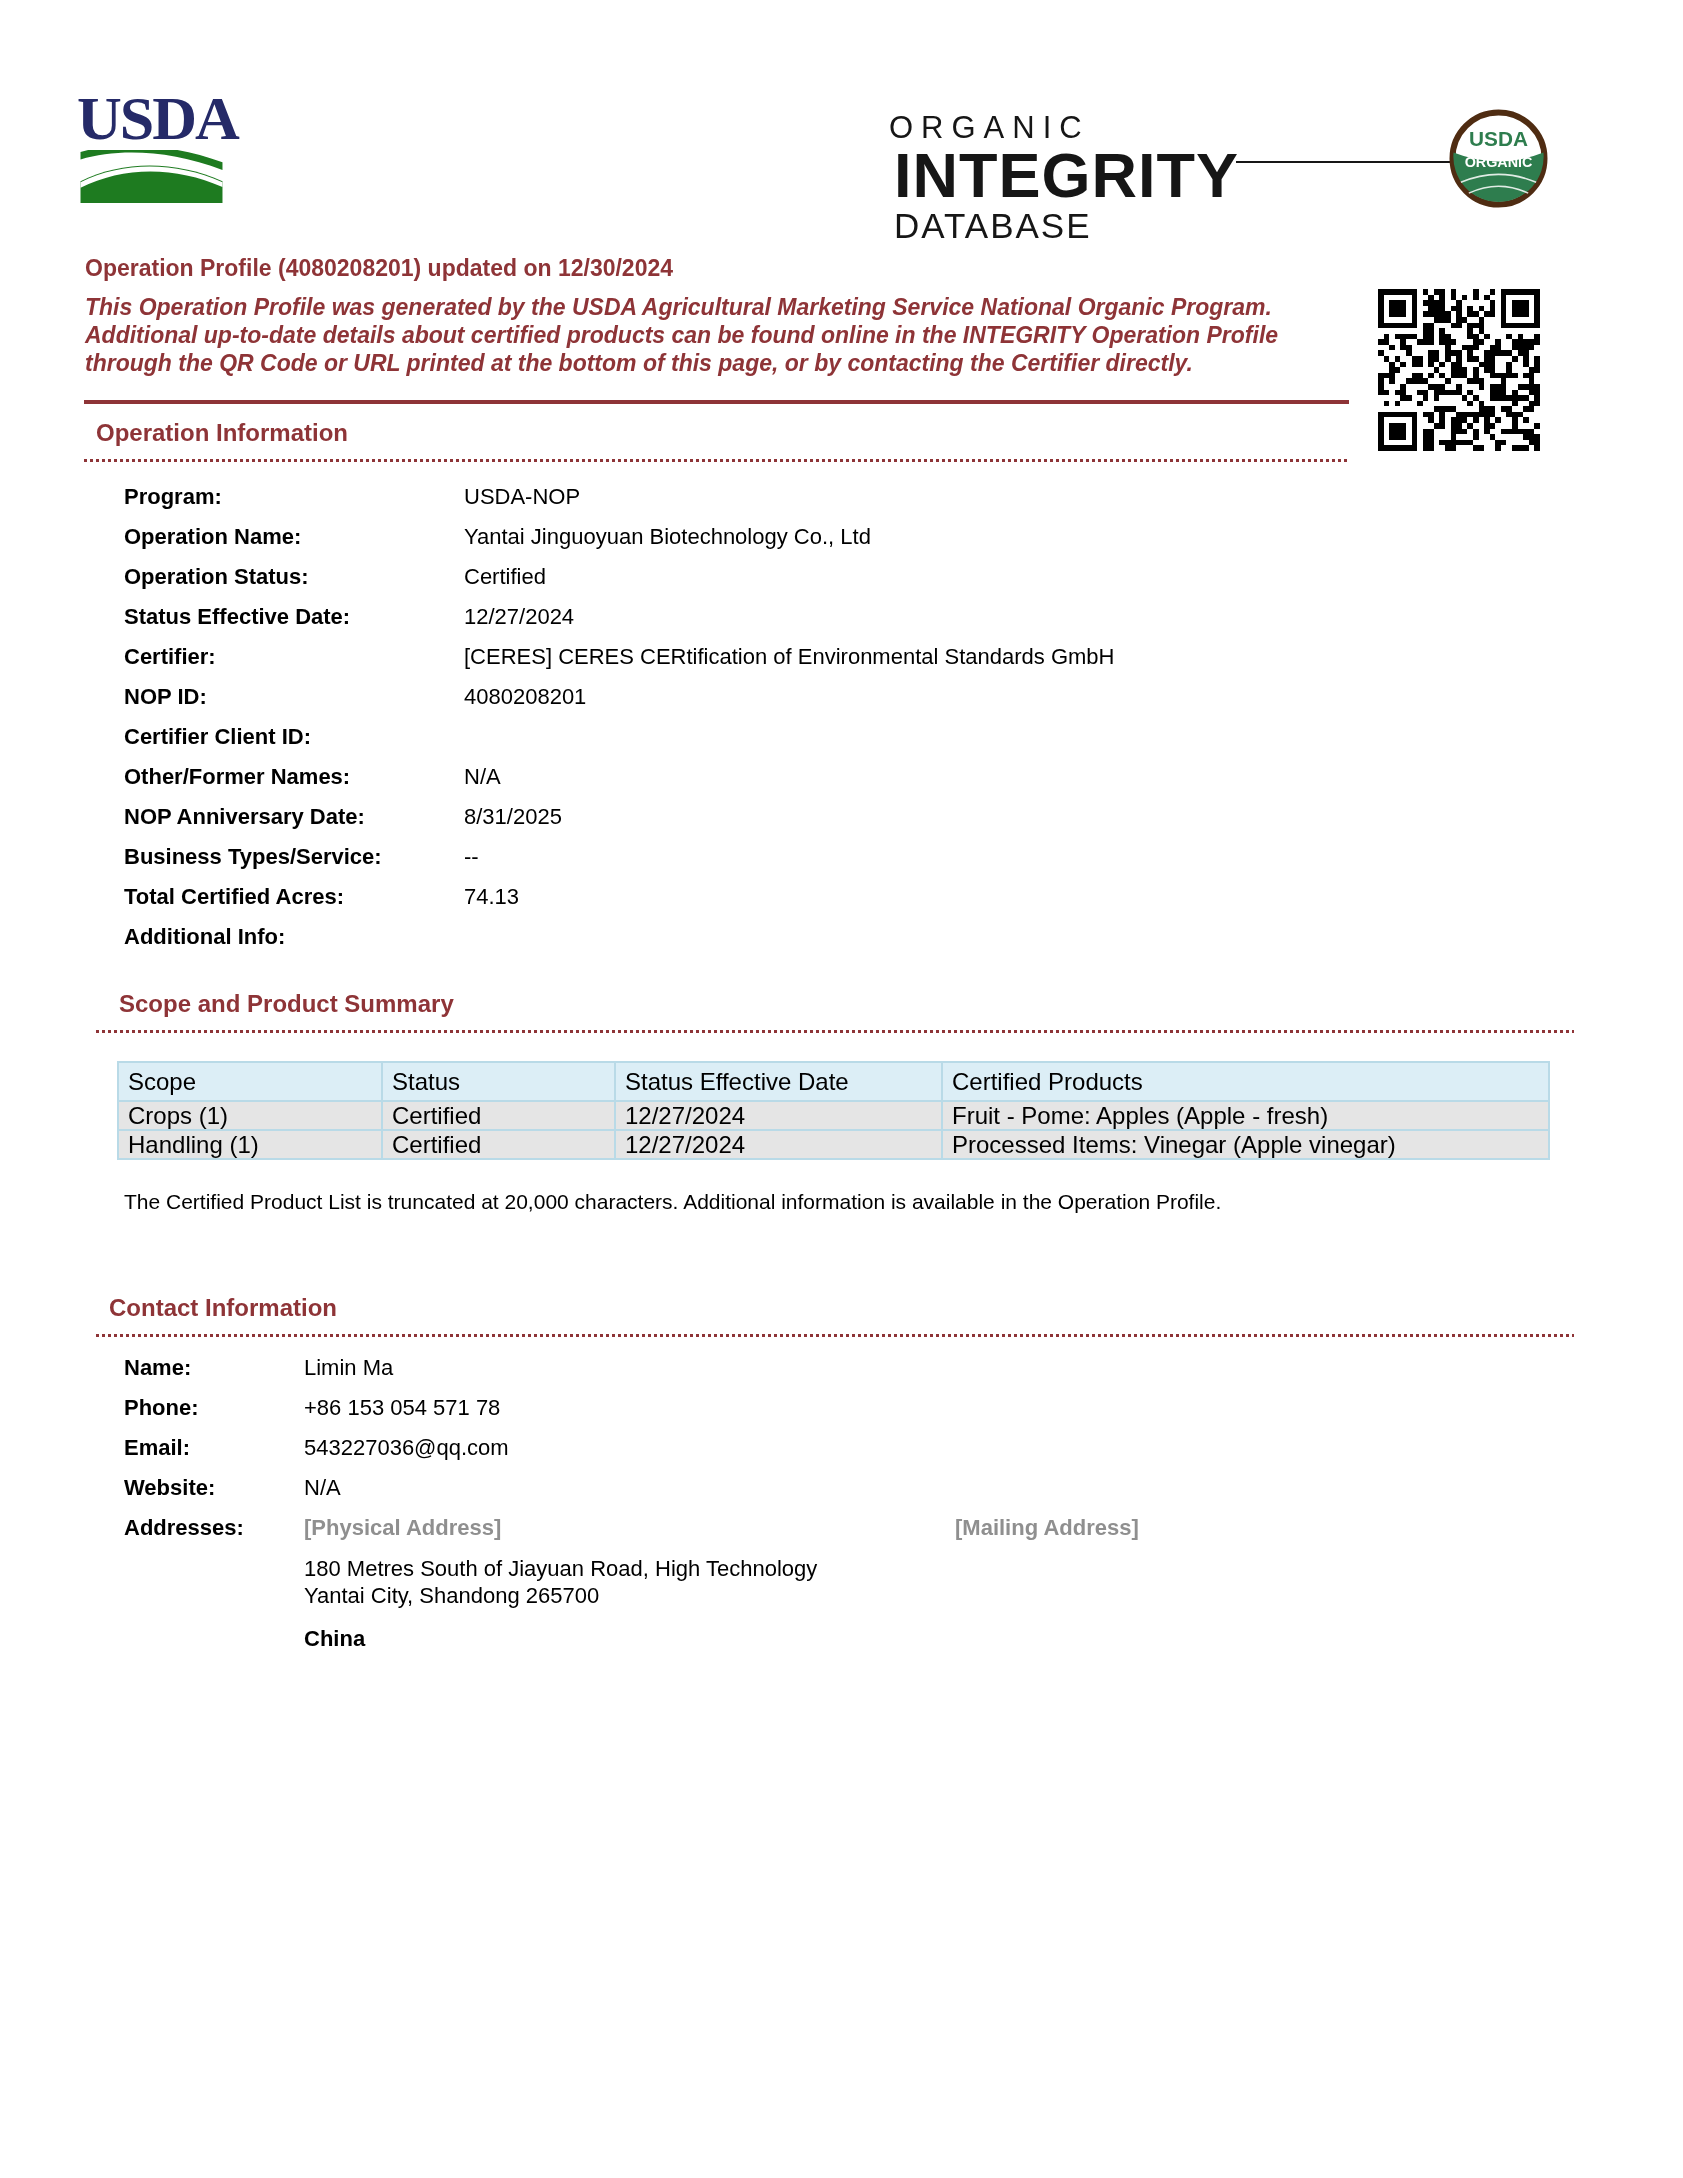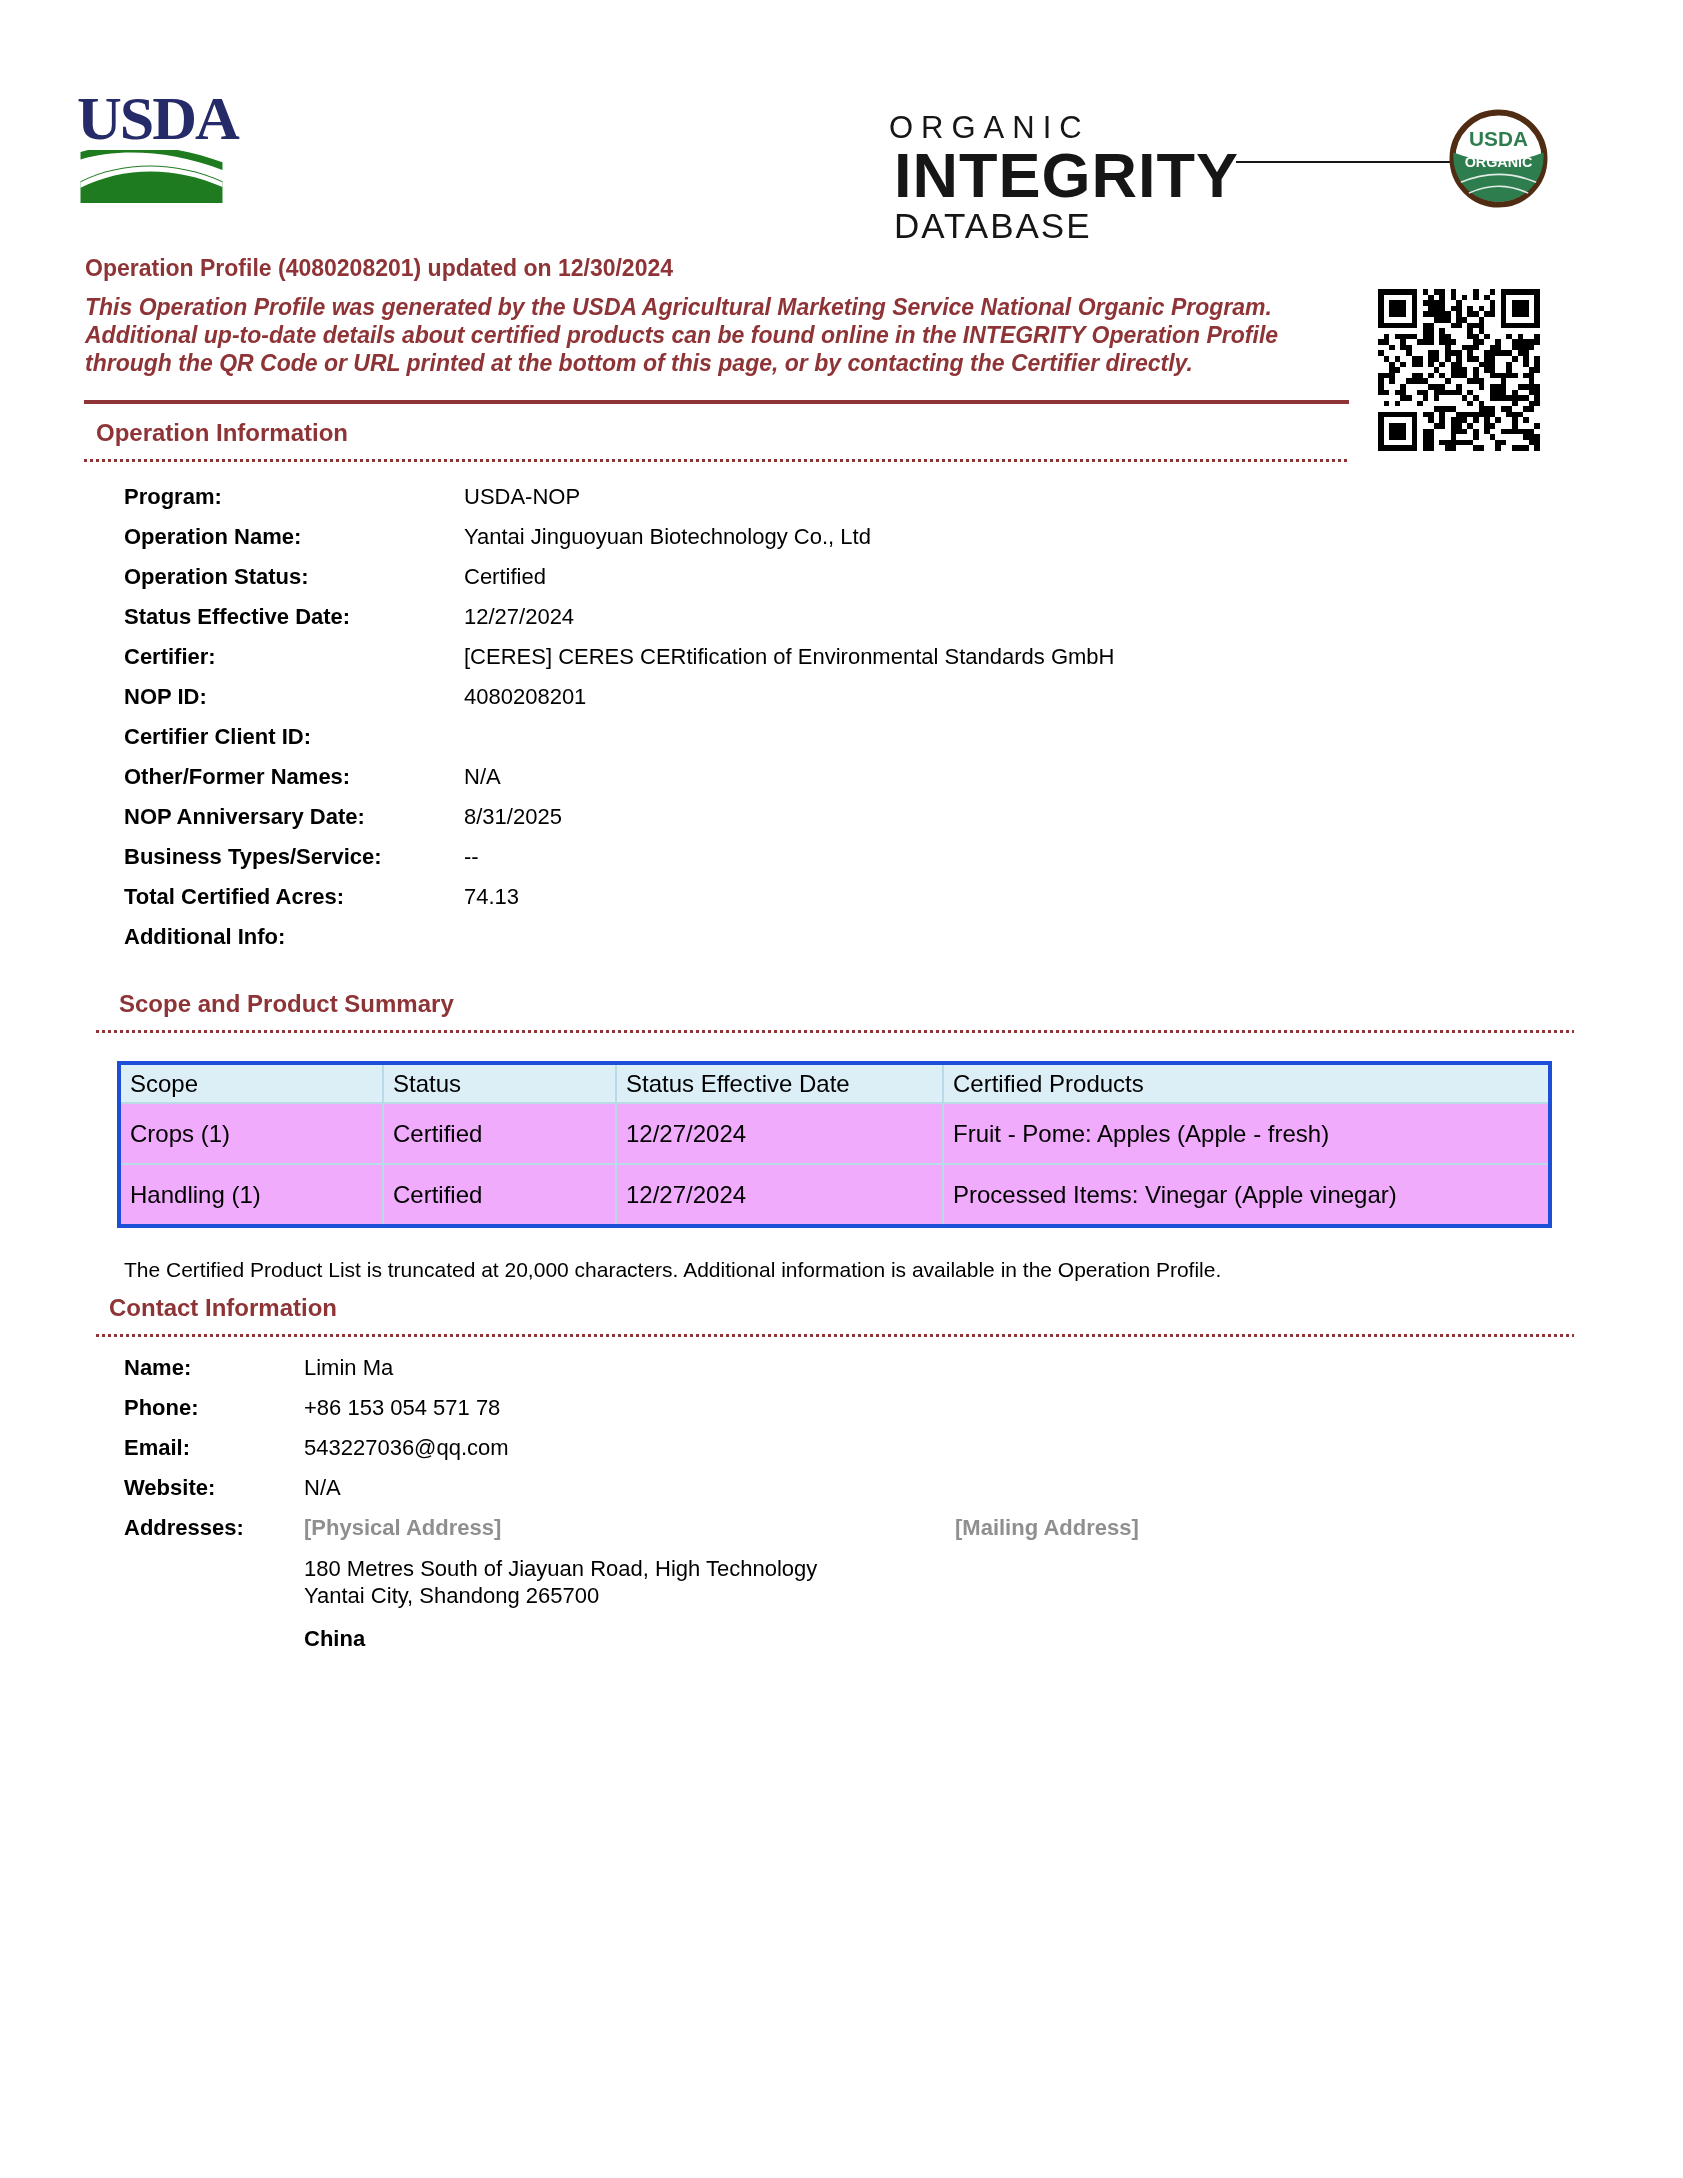--- a/index.html
+++ b/index.html
@@ -42,28 +42,28 @@
   .op-info .section-heading{margin:15px 0 0 12px;}
   .op-fields{margin-top:22px;}
   .op-row{display:flex;height:40px;align-items:flex-start;margin-left:40px;font-size:22px;line-height:26px;}
   .op-label{width:340px;font-weight:bold;flex:none;}
   .op-value{flex:1;}
   
   .scope-section{position:absolute;left:96px;top:990px;width:1478px;}
   .scope-section .section-heading{margin-left:23px;}
   .scope-table{
     border-collapse:collapse;margin:28px 0 0 21px;width:1431px;
-    font-size:24px;table-layout:fixed;border:4px solid #1d4ed8;
+    font-size:24px;table-layout:fixed;border:2px solid #1d4ed8;
   }
   .scope-table th{
     background:#DCEEF6;font-weight:400;text-align:left;
     border:2px solid #B9DAE7;padding:5px 9px;line-height:27px;
   }
   .scope-table td{
-    background:#f0abfc;border:2px solid #B9DAE7;padding:16px 9px;line-height:27px;
+    background:#e5e5e5;border:2px solid #B9DAE7;padding:0 9px;line-height:27px;
   }
   .col-scope{width:264px;} .col-status{width:233px;} .col-date{width:327px;} .col-products{width:607px;}
   .truncation-note{margin:30px 0 0 28px;font-size:21px;}
   
   .contact-section{position:absolute;left:96px;top:1294px;width:1478px;}
   .contact-section .section-heading{margin-left:13px;}
   .contact-fields{margin-top:18px;}
   .ct-row{display:flex;height:40px;align-items:flex-start;margin-left:28px;font-size:22px;line-height:26px;}
   .ct-label{width:180px;font-weight:bold;flex:none;}
   .ct-value{flex:1;position:relative;}

